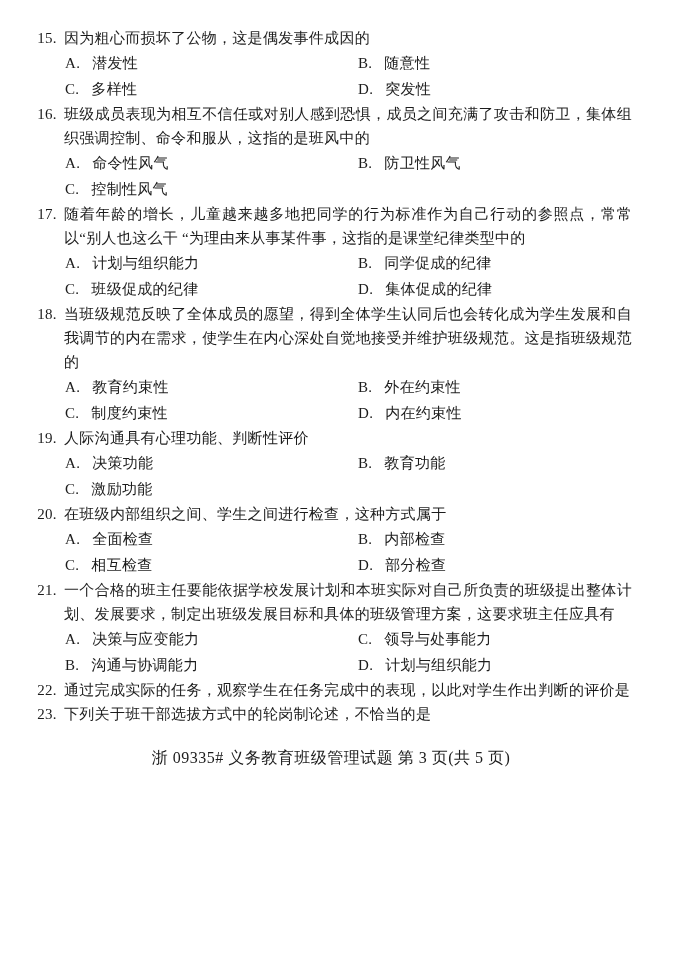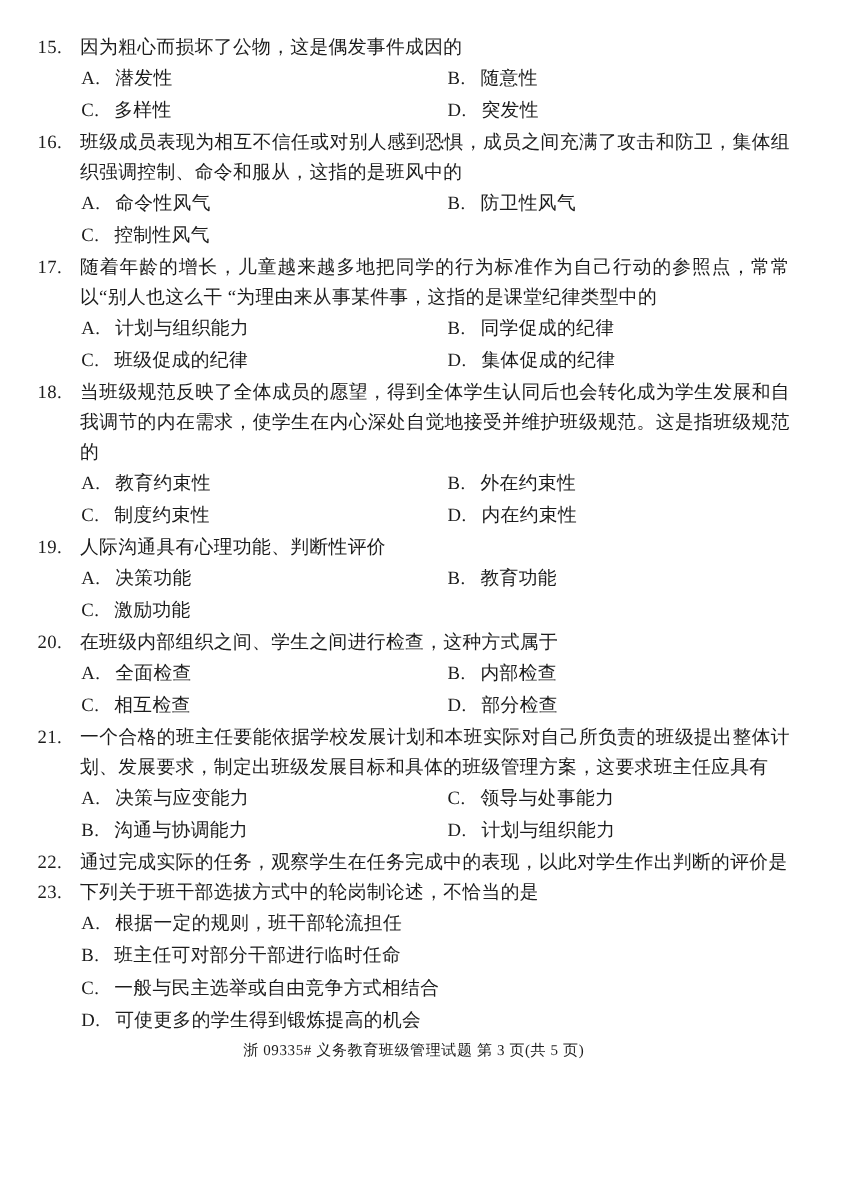--- a/index.html
+++ b/index.html
@@ -22,20 +22,21 @@
   .stem {
     display: flex;
     align-items: flex-start;
     line-height: 24px;
     font-size: 15px;
     letter-spacing: 0.3px;
   }
   .num {
     width: 34px;
     flex-shrink: 0;
+    text-align: center;
   }
   .stxt {
     flex: 1;
     text-align: justify;
   }
   .opts {
     display: grid;
     grid-template-columns: 293px auto;
     padding-left: 35px;
   }
@@ -45,22 +46,23 @@
     font-size: 15px;
     letter-spacing: 0.3px;
     white-space: nowrap;
   }
   .opts1col {
     padding-left: 35px;
   }
   .opts1col .opt { display: block; }
   .ol { margin-right: 12px; }
   .footer {
+    margin-top: 22px;
     text-align: center;
-    font-size: 12px;
+    font-size: 16px;
     letter-spacing: 0.5px;
     line-height: 20px;
   }
 </style>
 </head>
 <body>
 
 <div class="page">
 
   <div class="q">
@@ -157,23 +159,17 @@
       <span class="num">22.</span>
       <span class="stxt">通过完成实际的任务，观察学生在任务完成中的表现，以此对学生作出判断的评价是</span>
     </div>
   </div>
 
   <div class="q">
     <div class="stem">
       <span class="num">23.</span>
       <span class="stxt">下列关于班干部选拔方式中的轮岗制论述，不恰当的是</span>
     </div>
-    <div class="opts1col">
-      <div class="opt"><span class="ol">A.</span><span class="ot">根据一定的规则，班干部轮流担任</span></div>
-      <div class="opt"><span class="ol">B.</span><span class="ot">班主任可对部分干部进行临时任命</span></div>
-      <div class="opt"><span class="ol">C.</span><span class="ot">一般与民主选举或自由竞争方式相结合</span></div>
-      <div class="opt"><span class="ol">D.</span><span class="ot">可使更多的学生得到锻炼提高的机会</span></div>
-    </div>
   </div>
 
   <div class="footer">浙 09335# 义务教育班级管理试题 第 3 页(共 5 页)</div>
 
 </div>
 
 </body></html>

